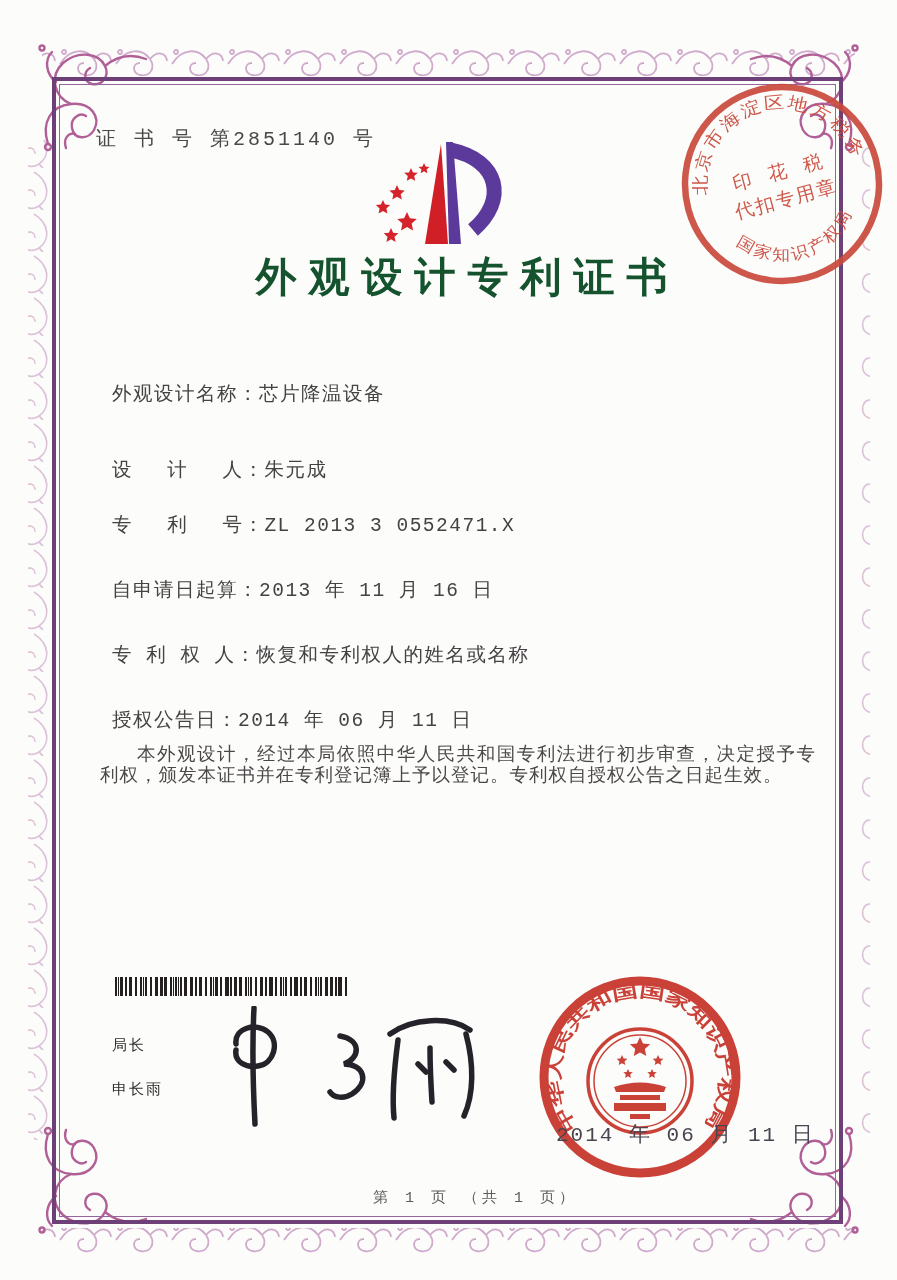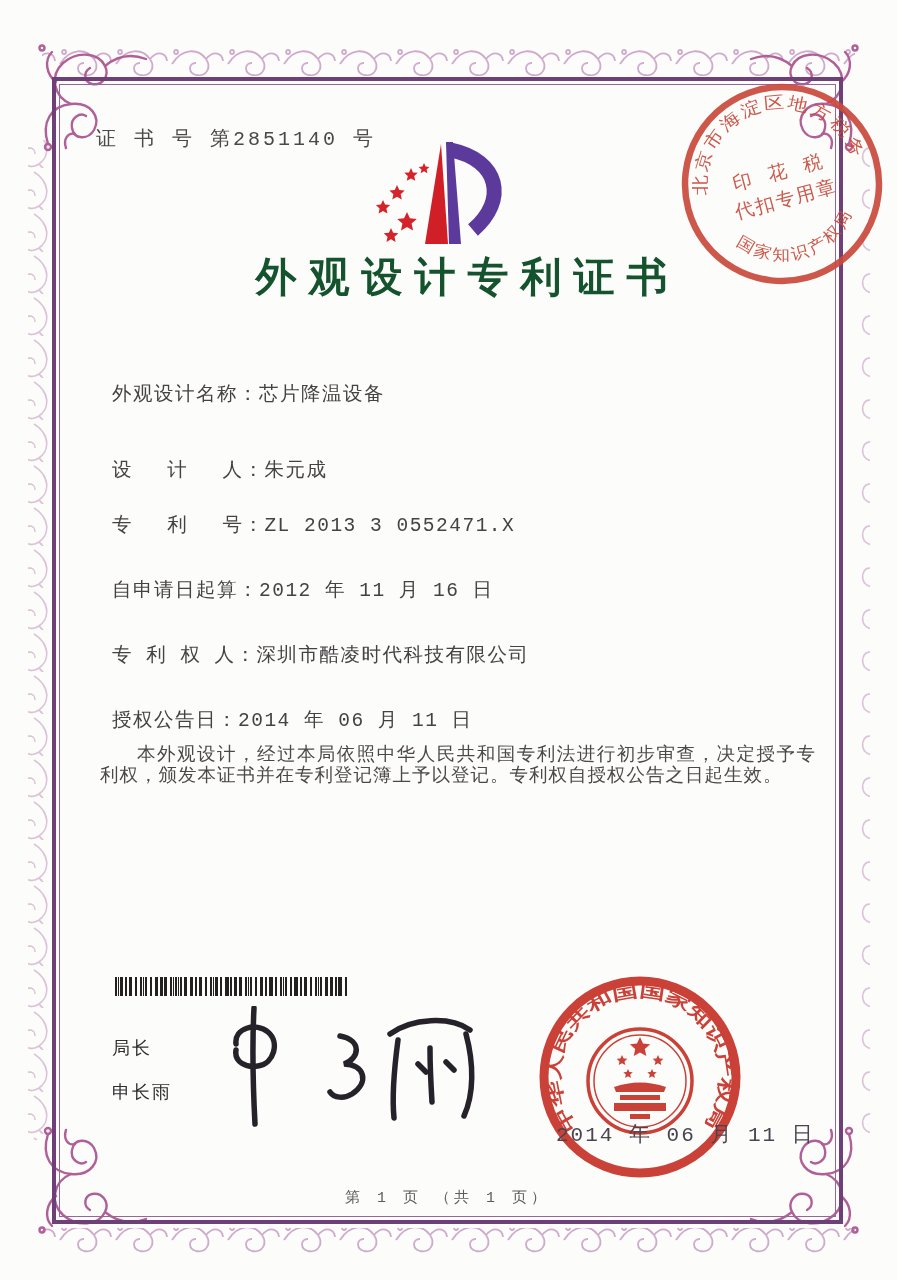--- a/index.html
+++ b/index.html
@@ -36,28 +36,28 @@
     text-align:justify;
   }
   .paras p{margin:0;text-indent:2em;}
   .barcode{
     position:absolute;left:115px;top:977px;width:232px;height:19px;
     background-image:
       repeating-linear-gradient(90deg,#23201f 0 2px,transparent 2px 5px),
       repeating-linear-gradient(90deg,#23201f 0 1px,transparent 1px 7px),
       repeating-linear-gradient(90deg,transparent 0 3px,#23201f 3px 4px,transparent 4px 11px);
   }
-  .signer{position:absolute;left:112px;font-size:18px;letter-spacing:2px;color:#2f2d2e;}
+  .signer{position:absolute;left:112px;font-size:15px;letter-spacing:2px;color:#2f2d2e;}
   .issue-date{
     position:absolute;left:556px;top:1120px;font-size:21px;letter-spacing:2px;
     color:#4b4450;z-index:5;
   }
   .footer{
     position:absolute;left:52px;top:1188px;width:791px;text-align:center;
-    font-size:15px;letter-spacing:4px;color:#5f5c5d;
+    font-size:15px;letter-spacing:4px;color:#5f5c5d;padding-left:28px;
   }
   svg{display:block;}
   .seal-svg{position:absolute;z-index:4;}
   .sig-svg{position:absolute;z-index:3;}
   .logo-svg{position:absolute;}
   .orn-svg{position:absolute;left:0;top:0;z-index:1;pointer-events:none;}
   .content{position:relative;z-index:2;}
 </style>
 </head>
 <body>
@@ -142,24 +142,24 @@
     <div class="field" style="top:380px">
       <span>外观设计名称：</span><span>芯片降温设备</span>
     </div>
     <div class="field" style="top:456px">
       <span>设　 计　 人：</span><span>朱元成</span>
     </div>
     <div class="field" style="top:511px">
       <span>专　 利　 号：</span><span>ZL 2013 3 0552471.X</span>
     </div>
     <div class="field" style="top:576px">
-      <span>自申请日起算：</span><span>2012 年 11 月 16 日</span>
+      <span>自申请日起算：</span><span>2013 年 11 月 16 日</span>
     </div>
     <div class="field" style="top:641px">
-      <span>专 利 权 人：</span><span>深圳市酷凌时代科技有限公司</span>
+      <span>专 利 权 人：</span><span>恢复和专利权人的姓名或名称</span>
     </div>
     <div class="field" style="top:706px">
       <span>授权公告日：</span><span>2014 年 06 月 11 日</span>
     </div>
 
     <div class="paras">
       <p>本外观设计，经过本局依照中华人民共和国专利法进行初步审查，决定授予专利权，颁发本证书并在专利登记簿上予以登记。专利权自授权公告之日起生效。</p>
     </div>
 
     <div class="barcode"></div>

